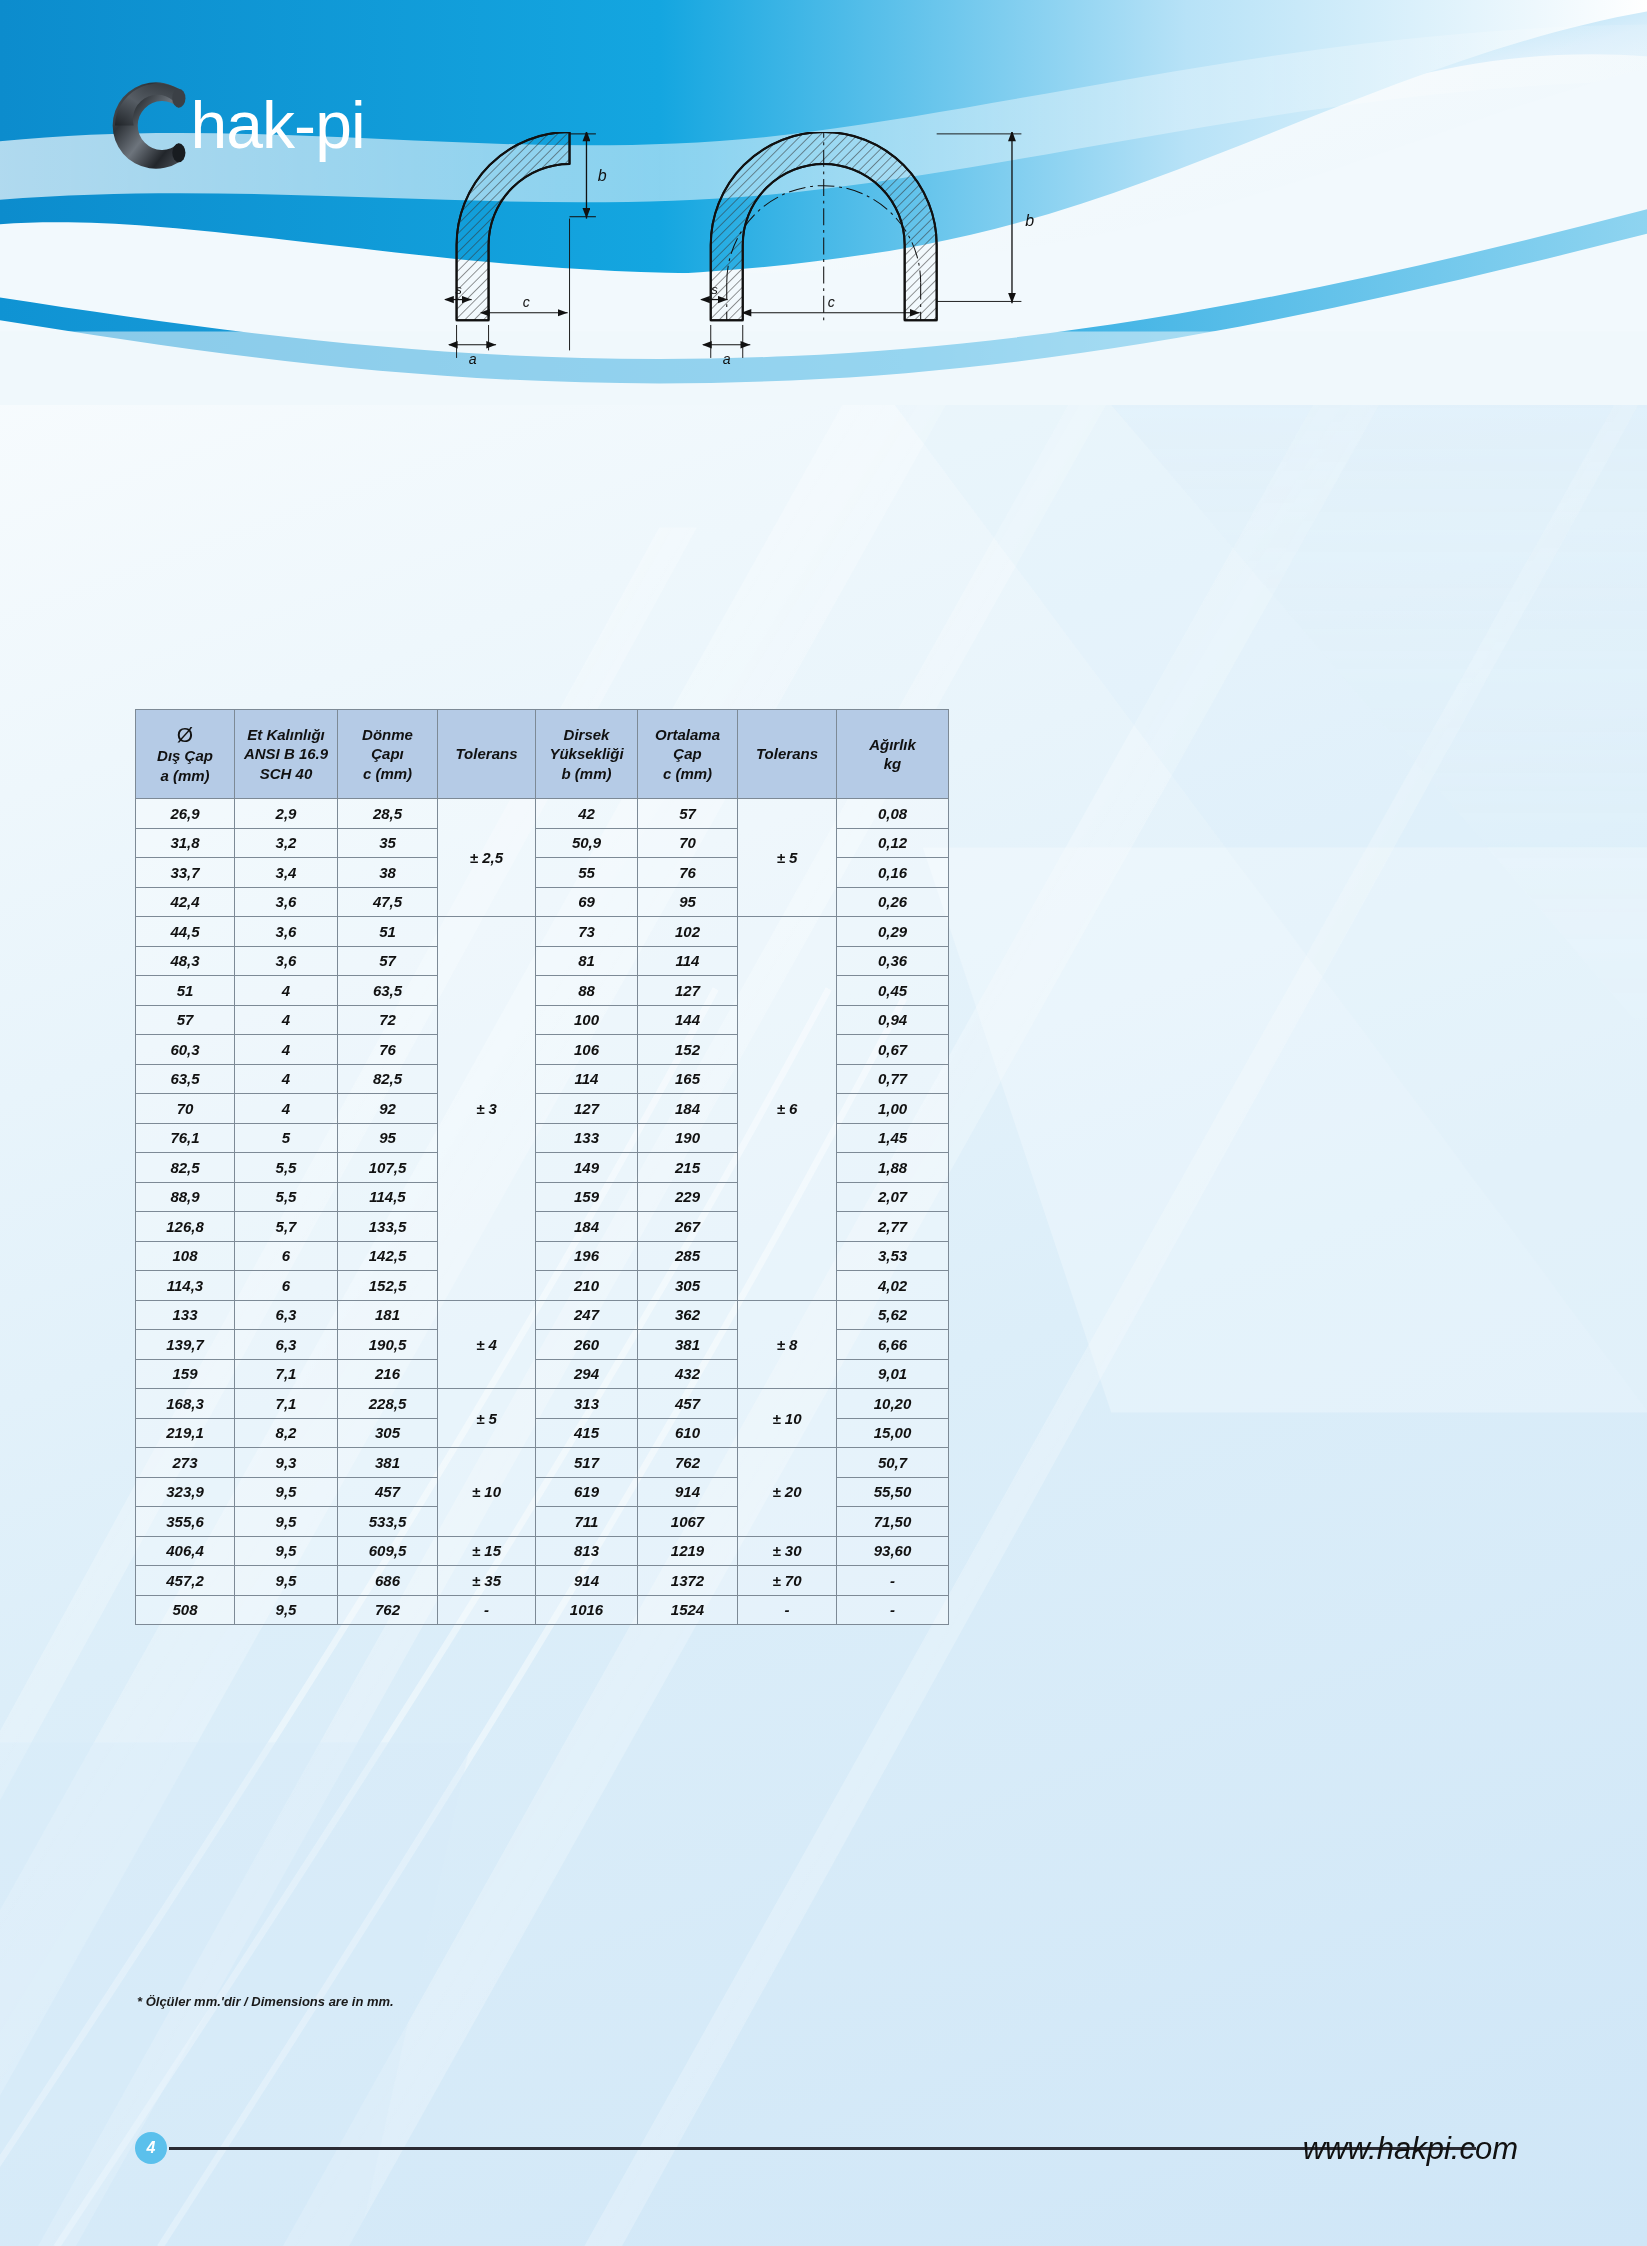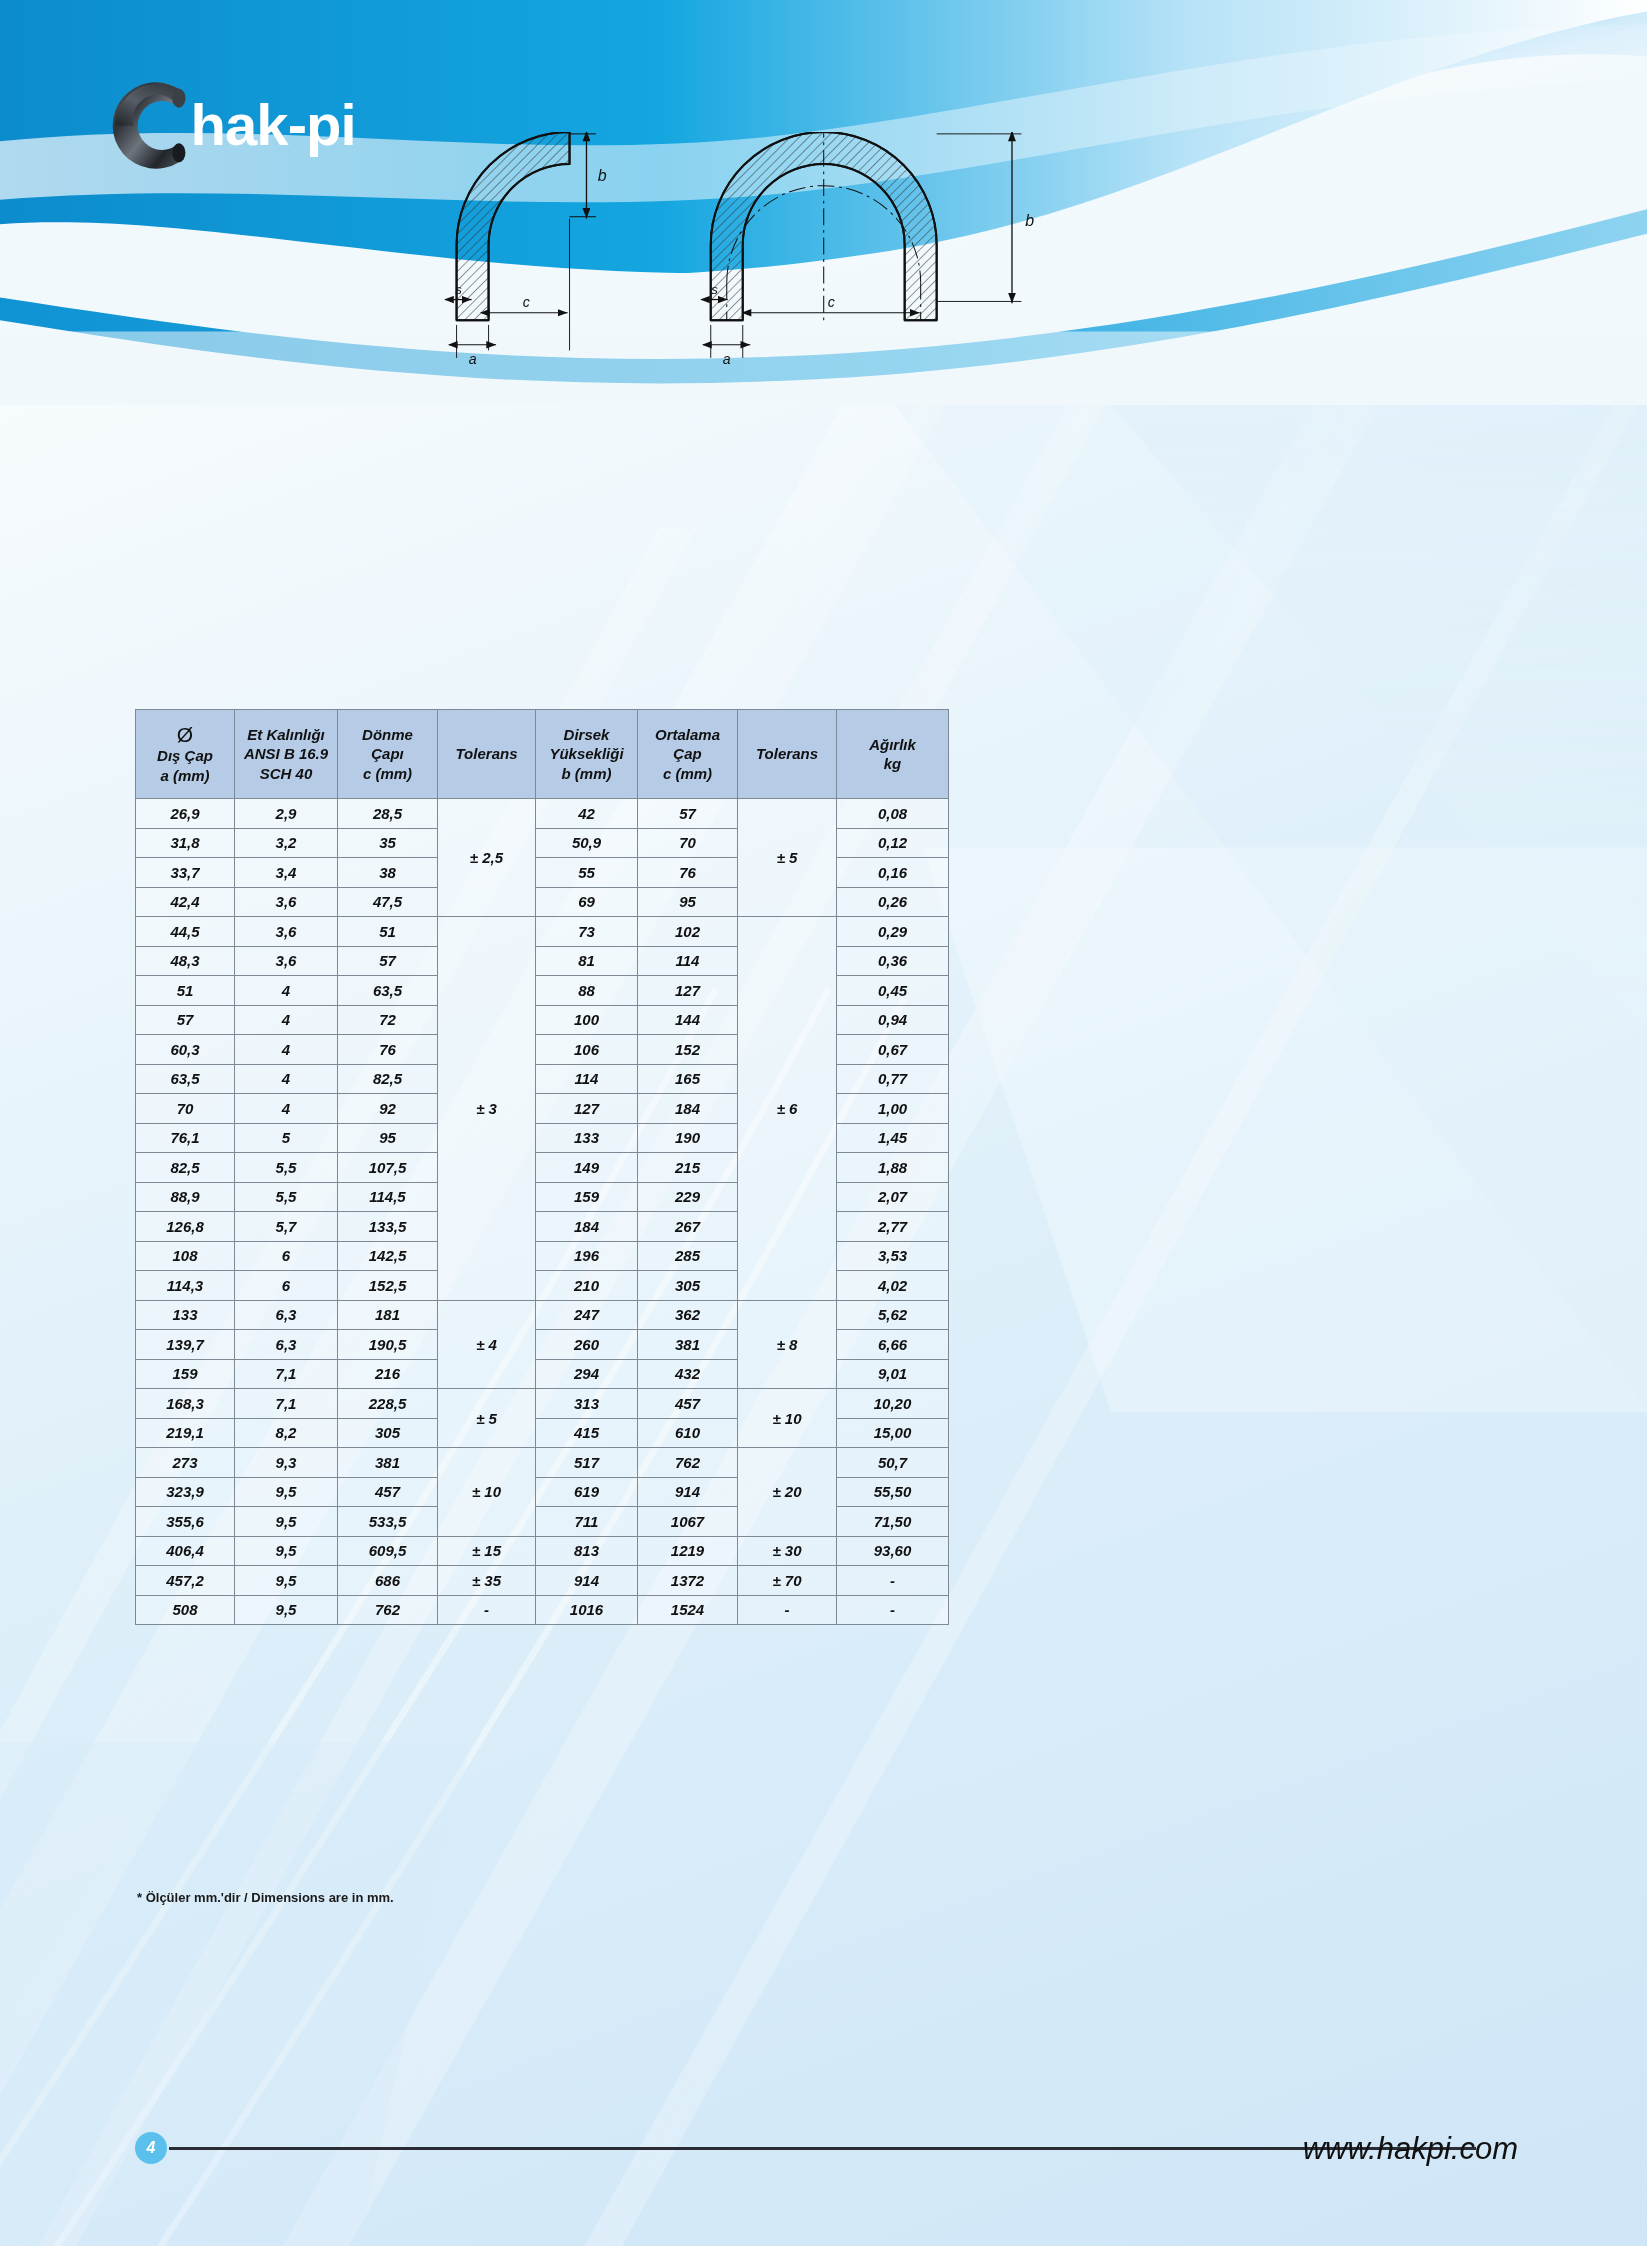--- a/index.html
+++ b/index.html
@@ -23,21 +23,21 @@
   
   .header-wave { position: absolute; top:0; left:0; width:1648px; height:405px; }
 
   
   .logo-wrap {
     position:absolute; left:94px; top:71px;
     display:flex; align-items:center; height:108px;
   }
   .logo-text {
     font-family: "Liberation Sans", sans-serif;
-    font-weight: bold; font-size: 58px; color:#ffffff;
+    font-weight: normal; font-size: 66px; color:#ffffff;
     letter-spacing:-0.9px; margin-left:-5.6px; line-height:1;
   }
 
   
   .title-block { position:absolute; left:118px; top:400px; }
   .title-line {
     font-family:"Liberation Sans", sans-serif;
     font-size:23.5px; color:#1a1a1a; letter-spacing:0.4px;
     margin-bottom:29px; white-space:nowrap;
   }
@@ -74,22 +74,22 @@
     color:#111;
     height:29.5px;
     padding:0;
     background: rgba(255,255,255,0.30);
   }
   td.tol {
     background: rgba(255,255,255,0.18);
   }
   .sym { font-style:normal; font-size:21px; font-weight:normal; display:block; line-height:1.1;}
   .fn {
-    position:absolute; left:137px; top:1890px;
-    font-size:13px; font-weight:bold; color:#1a1a1a;
+    position:absolute; left:137px; top:1994px;
+    font-size:13px; font-style:italic; font-weight:bold; color:#1a1a1a;
     font-family:"Liberation Sans", sans-serif;
   }
   .page-badge {
     position:absolute; left:135px; top:2132px;
     width:32px; height:32px; border-radius:50%;
     background:#5bc0ec; color:#fff;
     font-size:16px; font-style:italic; font-weight:bold;
     display:flex; align-items:center; justify-content:center;
   }
   .footer-rule {

